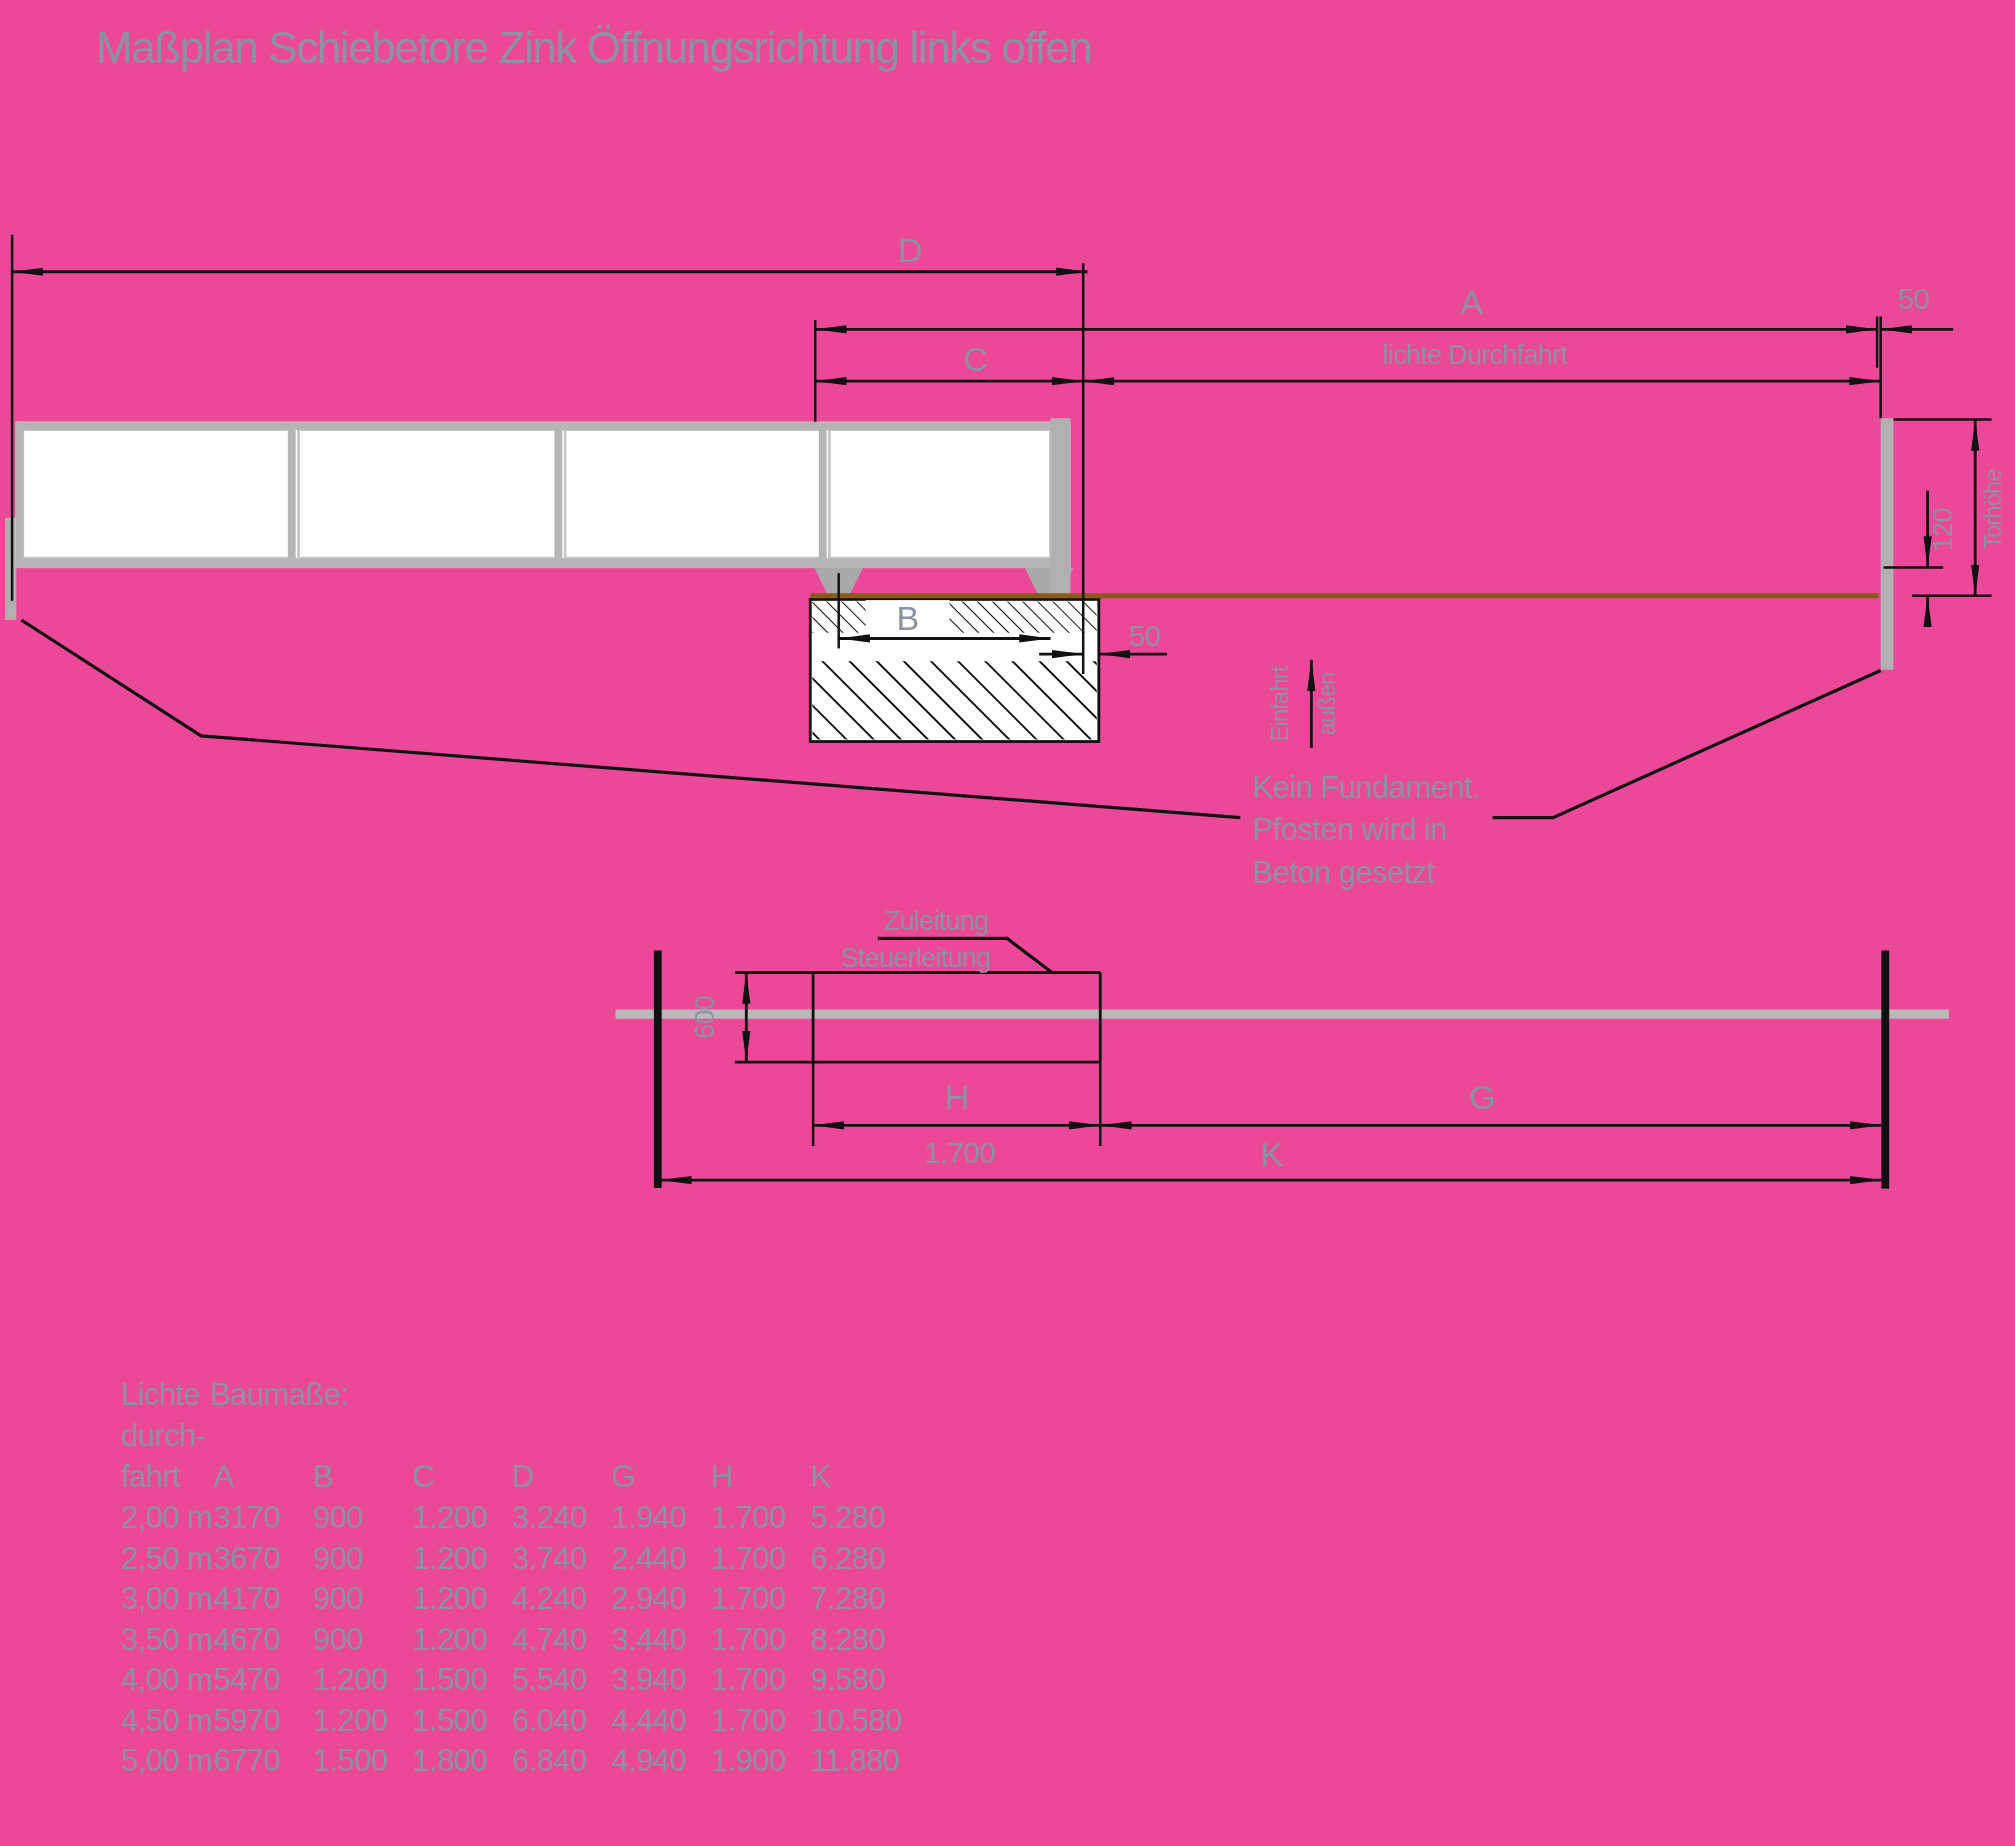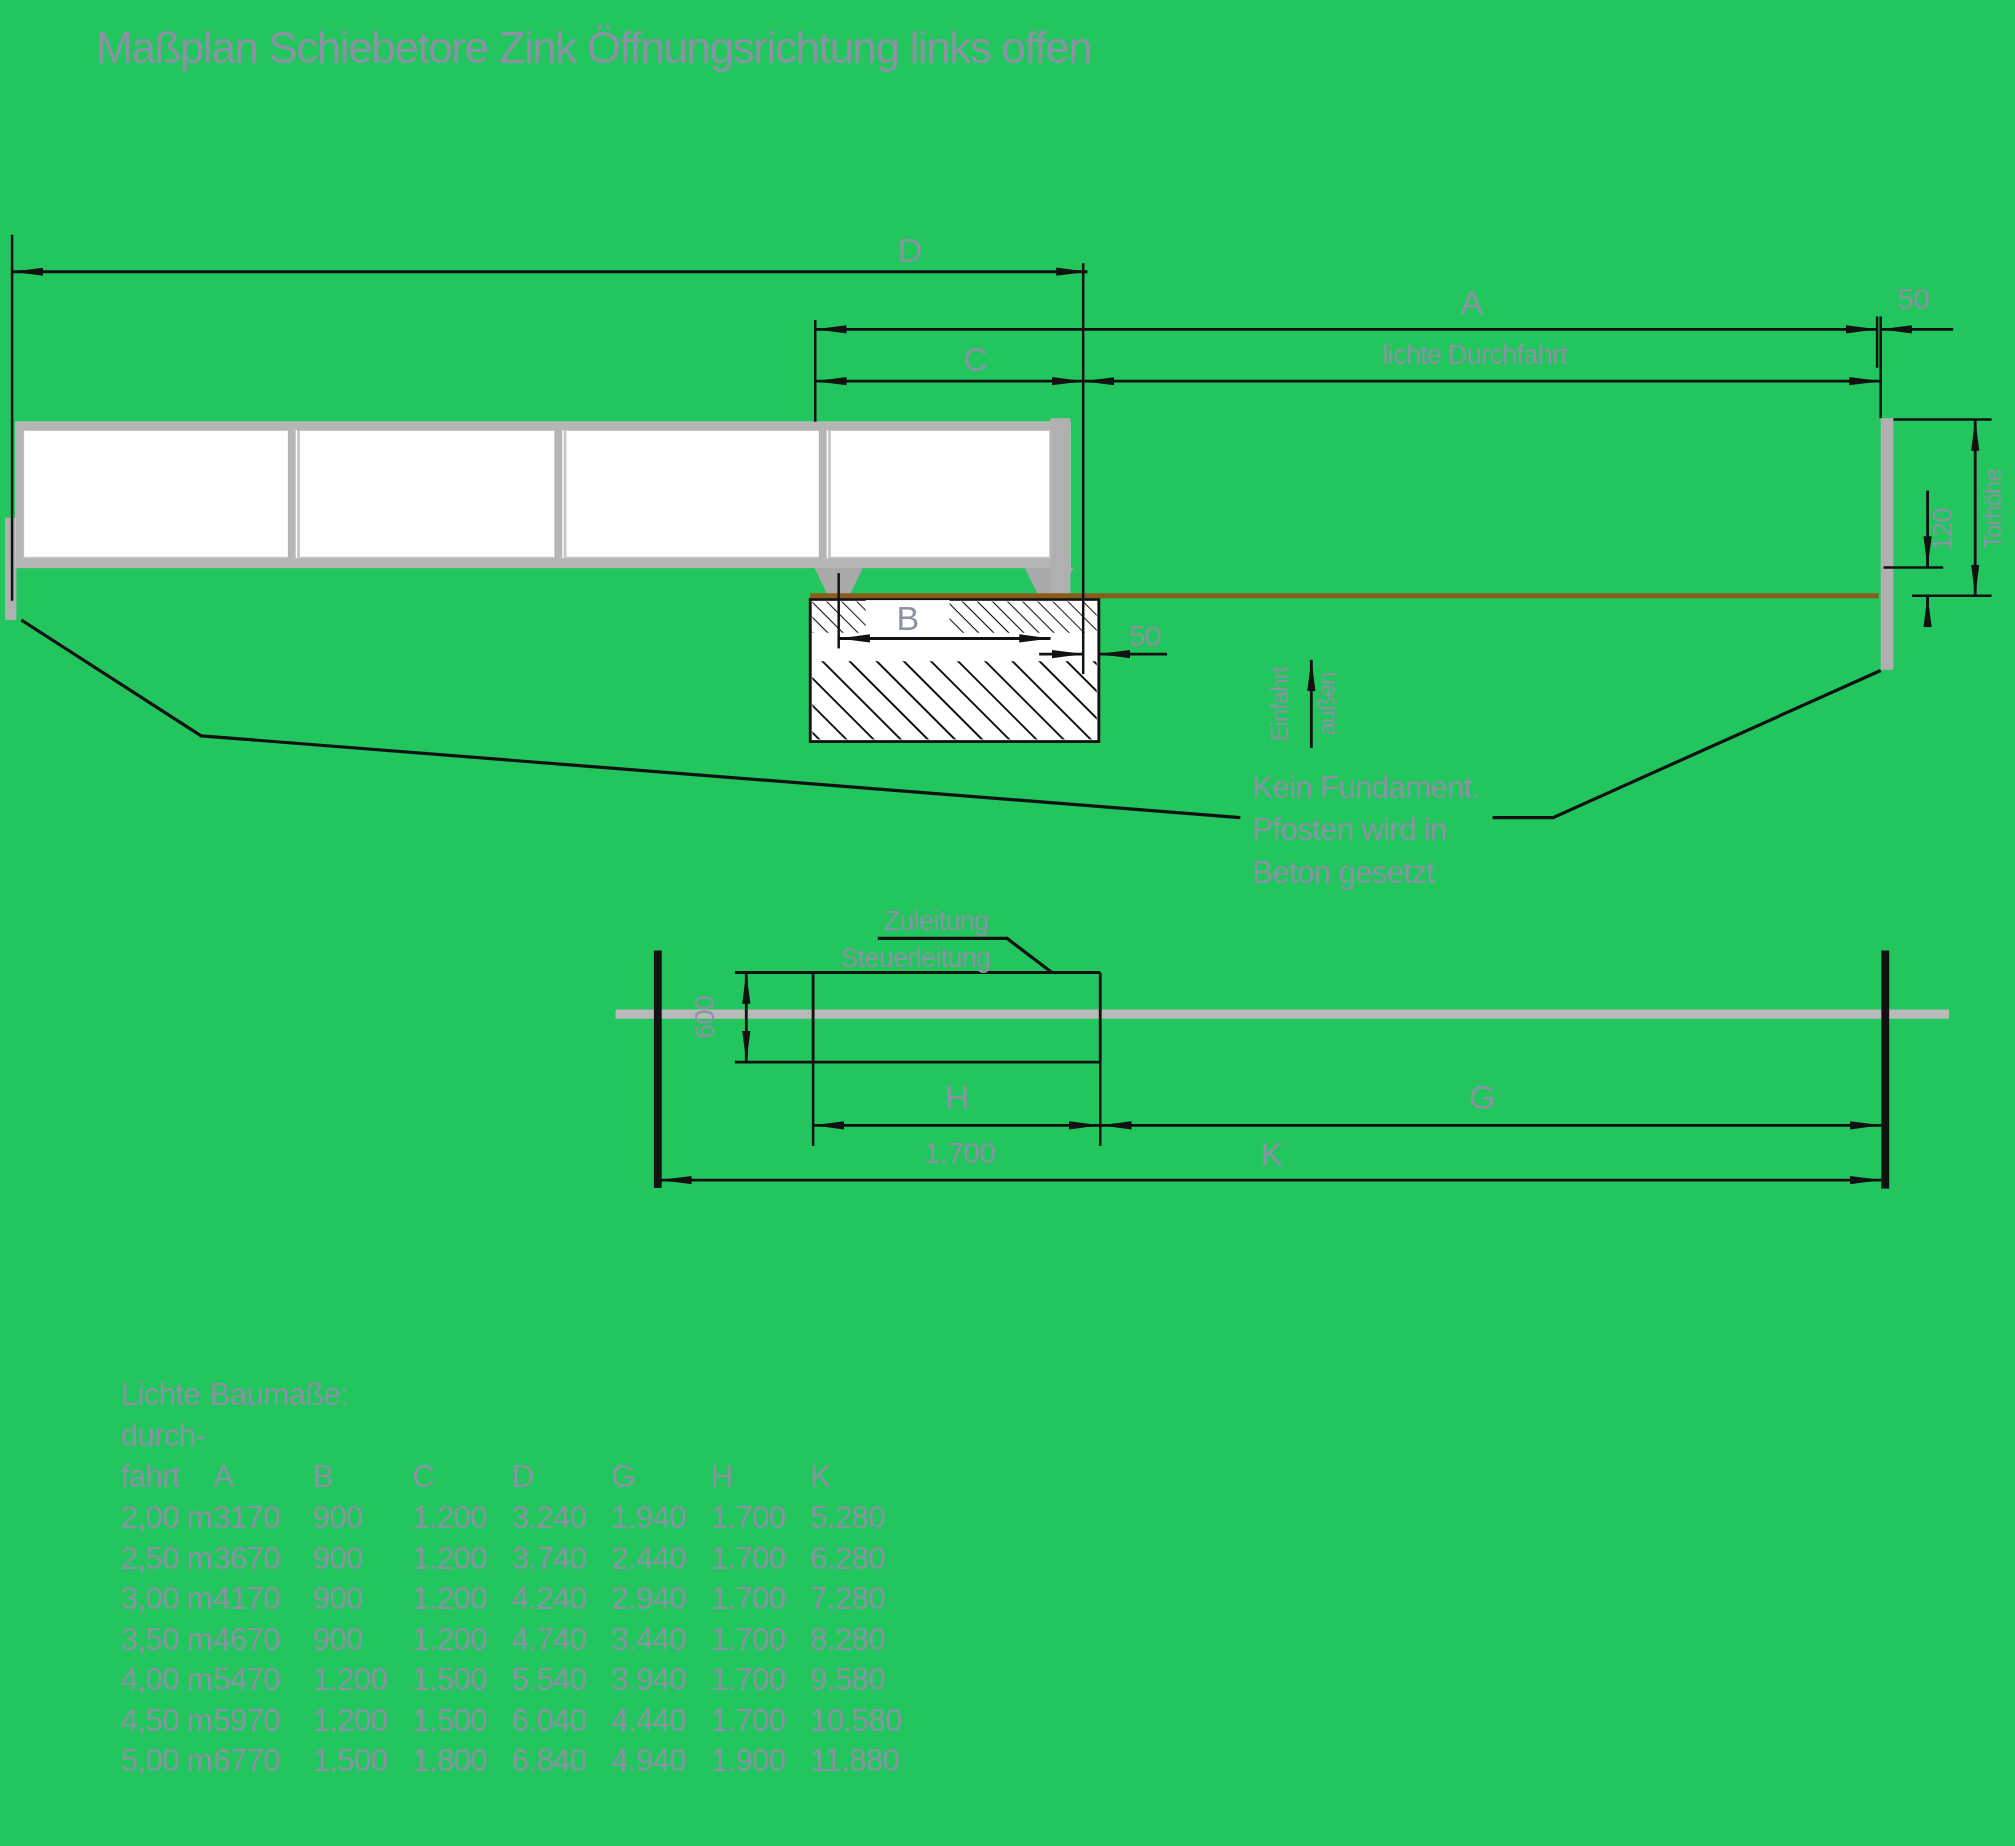--- a/index.html
+++ b/index.html
@@ -1,16 +1,16 @@
 <!DOCTYPE html>
 <html style="font-size:11.4px"><head>
 <meta charset="utf-8">
 <style>
   html,body{margin:0;padding:0;background:#ffffff;}
-  .page{width:2015px;height:1847px;position:relative;background:#22c55e;
+  .page{width:2015px;height:1847px;position:relative;background:#ec4899;
         font-family:"Liberation Sans", sans-serif;}
   svg text{font-family:"Liberation Sans", sans-serif;fill:#8b92a3;letter-spacing:-1px;}
   .ttl{font-size:62px;letter-spacing:-2px;}
   .dimL{font-size:48px;}
   .dimM{font-size:42px;}
   .dimS{font-size:38px;}
   .note{font-size:44px;}
   .tbl{font-size:44px;}
   .rot{font-size:38px;}
   .rotS{font-size:33px;}

